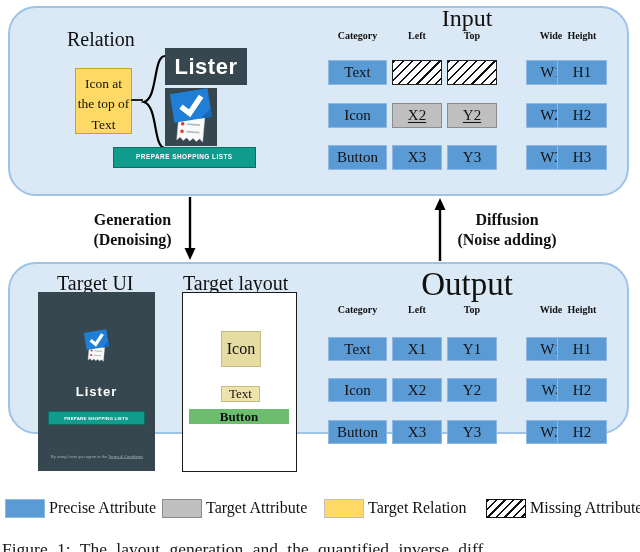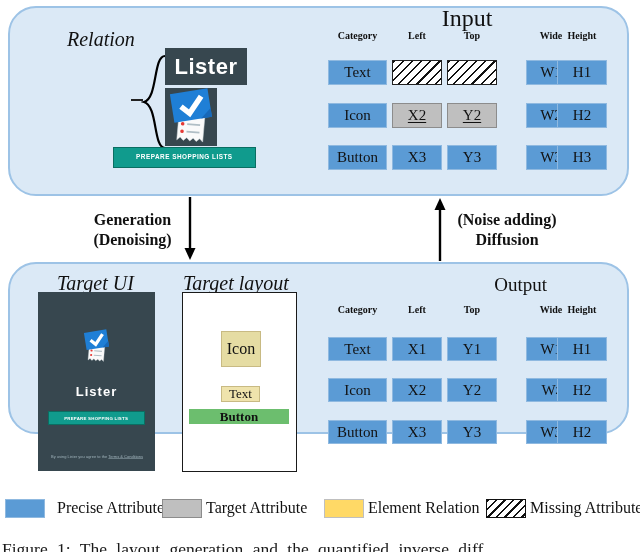--- a/index.html
+++ b/index.html
@@ -4,21 +4,21 @@
 <style>
   html,body{margin:0;padding:0;background:#fff;}
   #fig{position:relative;width:640px;height:552px;background:#fff;overflow:hidden;
        font-family:"Liberation Serif",serif;color:#111;}
 
   .panel{position:absolute;left:8px;width:621px;background:#DBE9F6;
          border:2px solid #9DC3E6;border-radius:28px;box-sizing:border-box;}
   #top-panel{top:6px;height:190px;}
   #bottom-panel{top:262px;height:172px;}
 
-  .ptitle{position:absolute;font-size:20px;white-space:nowrap;font-style:italic;}
+  .ptitle{position:absolute;font-size:20px;white-space:nowrap;}
   .bigtitle{position:absolute;width:160px;text-align:center;font-size:24px;}
 
   
   .hdr{position:absolute;font-weight:bold;font-size:10px;text-align:center;white-space:nowrap;}
   .cell{position:absolute;display:flex;align-items:center;justify-content:center;
         font-size:15px;box-sizing:border-box;}
   .c-cat{left:318px;width:59px}.c-left{left:382px;width:50px}.c-top{left:437px;width:50px}
   .c-wide{left:516px;width:50px}.c-h{left:547px;width:50px}
   .tr0{top:52px;height:25px}.tr1{top:95px;height:25px}.tr2{top:137px;height:25px}
   .br0{top:73px;height:24px}.br1{top:114px;height:24px}.br2{top:156px;height:24px}
@@ -81,20 +81,21 @@
 </style>
 </head>
 <body>
 
 <div id="fig">
 
   <div class="panel" id="top-panel">
 
     <div class="ptitle" style="left:57px;top:20px;">Relation</div>
 
+    <div id="rel-note">Icon at the top of Text</div>
     <div id="rel-connector"></div>
 
     <svg class="arrow" style="left:131px;top:44px;" width="26" height="100" viewBox="0 0 26 100">
       <path d="M24,4 C12,4 17,46 3,50 C17,54 12,96 24,96" stroke="#000" stroke-width="2.2" fill="none"></path>
     </svg>
 
     <div id="lister-box">
       <span>Lister</span>
     </div>
 
@@ -159,22 +160,22 @@
   <svg class="arrow" style="left:182px;top:197px;" width="16" height="64" viewBox="0 0 16 64">
     <line x1="8" y1="0" x2="8" y2="53" stroke="#000" stroke-width="2.4"></line>
     <polygon points="2.5,51 13.5,51 8,63" fill="#000"></polygon>
   </svg>
 
   <svg class="arrow" style="left:432px;top:197px;" width="16" height="64" viewBox="0 0 16 64">
     <line x1="8" y1="11" x2="8" y2="64" stroke="#000" stroke-width="2.4"></line>
     <polygon points="2.5,13 13.5,13 8,1" fill="#000"></polygon>
   </svg>
   <div class="arrow-label" style="left:448px;top:210px;width:118px;">
+    <div>Diffusion</div>
     <div>(Noise adding)</div>
-    <div>Diffusion</div>
   </div>
 
   <div class="panel" id="bottom-panel">
 
     <div class="ptitle" style="left:47px;top:8px;">Target UI</div>
 
     <div id="phone">
       <svg style="position:absolute;left:43px;top:37px;" width="31" height="35" viewBox="0 0 52 58">
         <g transform="rotate(5 26 38)">
           <path d="M13,22 h26 v31 l-3.3,-3 -3.2,3 -3.3,-3 -3.2,3 -3.3,-3 -3.2,3 -3.3,-3 -3.2,3 z" fill="#FAFAFA" stroke="#CFD8DC" stroke-width="0.5"></path>
@@ -199,21 +200,21 @@
     </div>
 
     <div class="ptitle" style="left:173px;top:8px;">Target layout</div>
 
     <div id="layout-frame">
       <div class="lay-box" id="lay-icon">Icon</div>
       <div class="lay-box" id="lay-text">Text</div>
       <div class="lay-box" id="lay-btn">Button</div>
     </div>
 
-    <div class="bigtitle" style="left:377px;top:10px;font-size:19px;text-align:right;">Output</div>
+    <div class="bigtitle" style="left:377px;top:2px;font-size:33px;">Output</div>
 
     <div class="hdr c-cat" style="top:40px;">Category</div>
     <div class="hdr c-left" style="top:40px;">Left</div>
     <div class="hdr c-top" style="top:40px;">Top</div>
     <div class="hdr c-wide" style="top:40px;">Wide</div>
     <div class="hdr c-h" style="top:40px;">Height</div>
 
     <div class="cell c-cat br0 precise">Text</div>
     <div class="cell c-left br0 precise">X1</div>
     <div class="cell c-top br0 precise">Y1</div>
@@ -229,31 +230,31 @@
       </div>
     <div class="cell c-h br1 precise">H2</div>
 
     <div class="cell c-cat br2 precise">Button</div>
     <div class="cell c-left br2 precise">X3</div>
     <div class="cell c-top br2 precise">Y3</div>
     <div class="cell c-wide br2 precise">W3</div>
     <div class="cell c-h br2 precise">H2</div>
   </div>
 
-  <div class="legend-item" style="left:5px;gap:8px;">
+  <div class="legend-item" style="left:5px;">
     <div class="swatch sw-precise"></div>
     <div class="lbl">Precise Attribute</div>
   </div>
   <div class="legend-item" style="left:162px;">
     <div class="swatch sw-coarse"></div>
     <div class="lbl">Target Attribute</div>
   </div>
   <div class="legend-item" style="left:324px;">
     <div class="swatch sw-relation"></div>
-    <div class="lbl">Element Relation</div>
+    <div class="lbl">Target Relation</div>
   </div>
   <div class="legend-item" style="left:486px;">
     <div class="swatch sw-missing"></div>
     <div class="lbl">Missing Attribute</div>
   </div>
 
   <div id="caption">Figure 1: The layout generation and the quantified inverse diff</div>
 
 </div>
 

